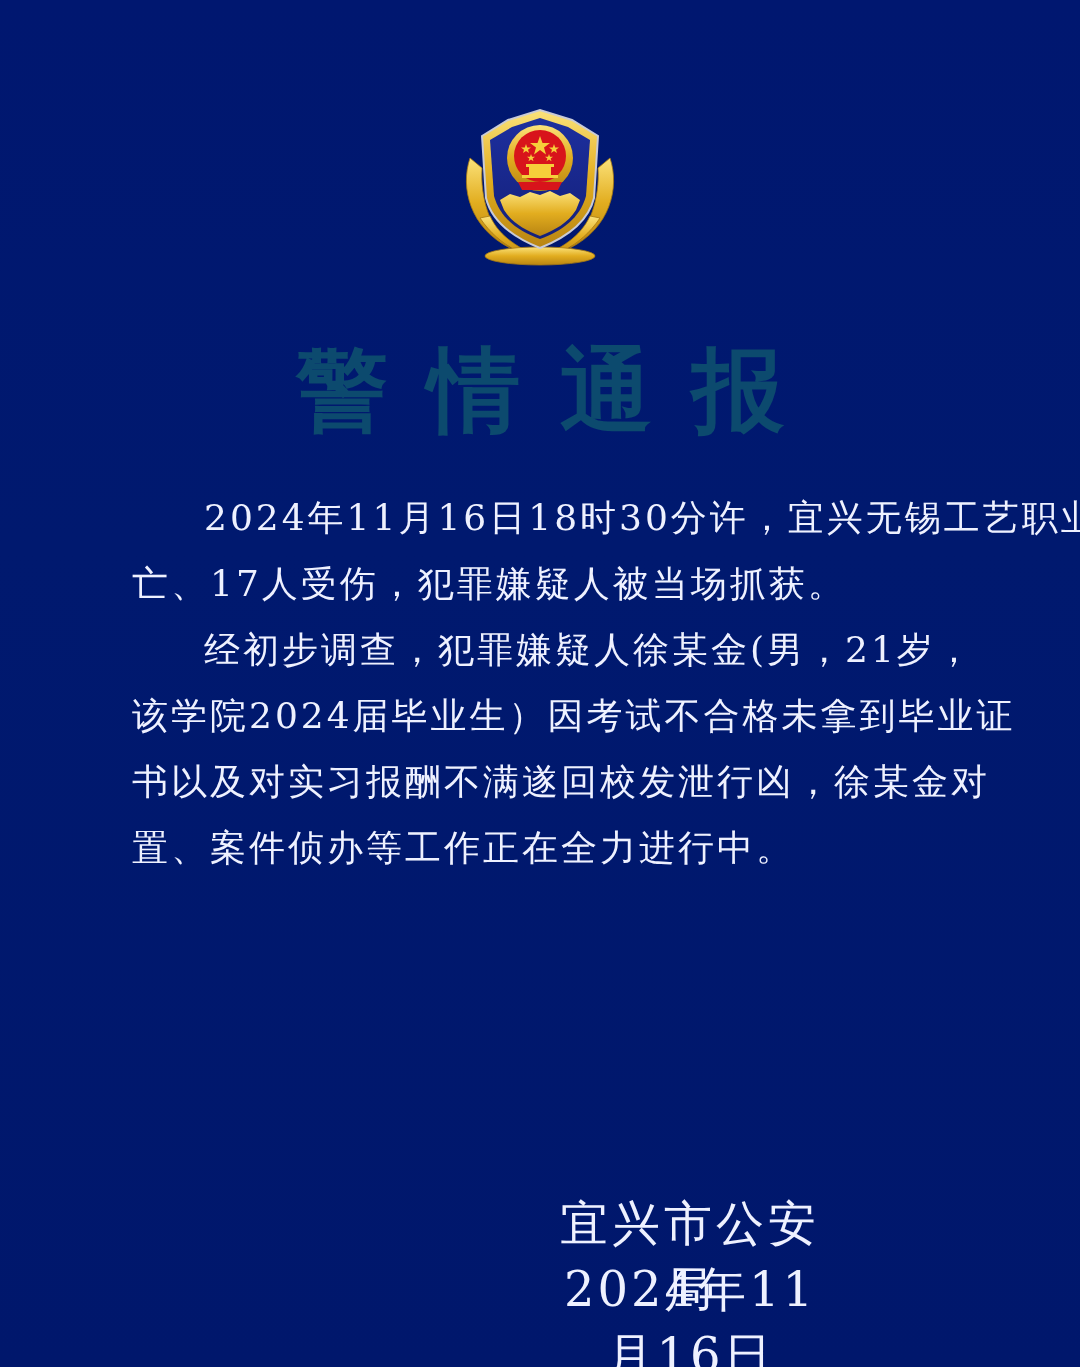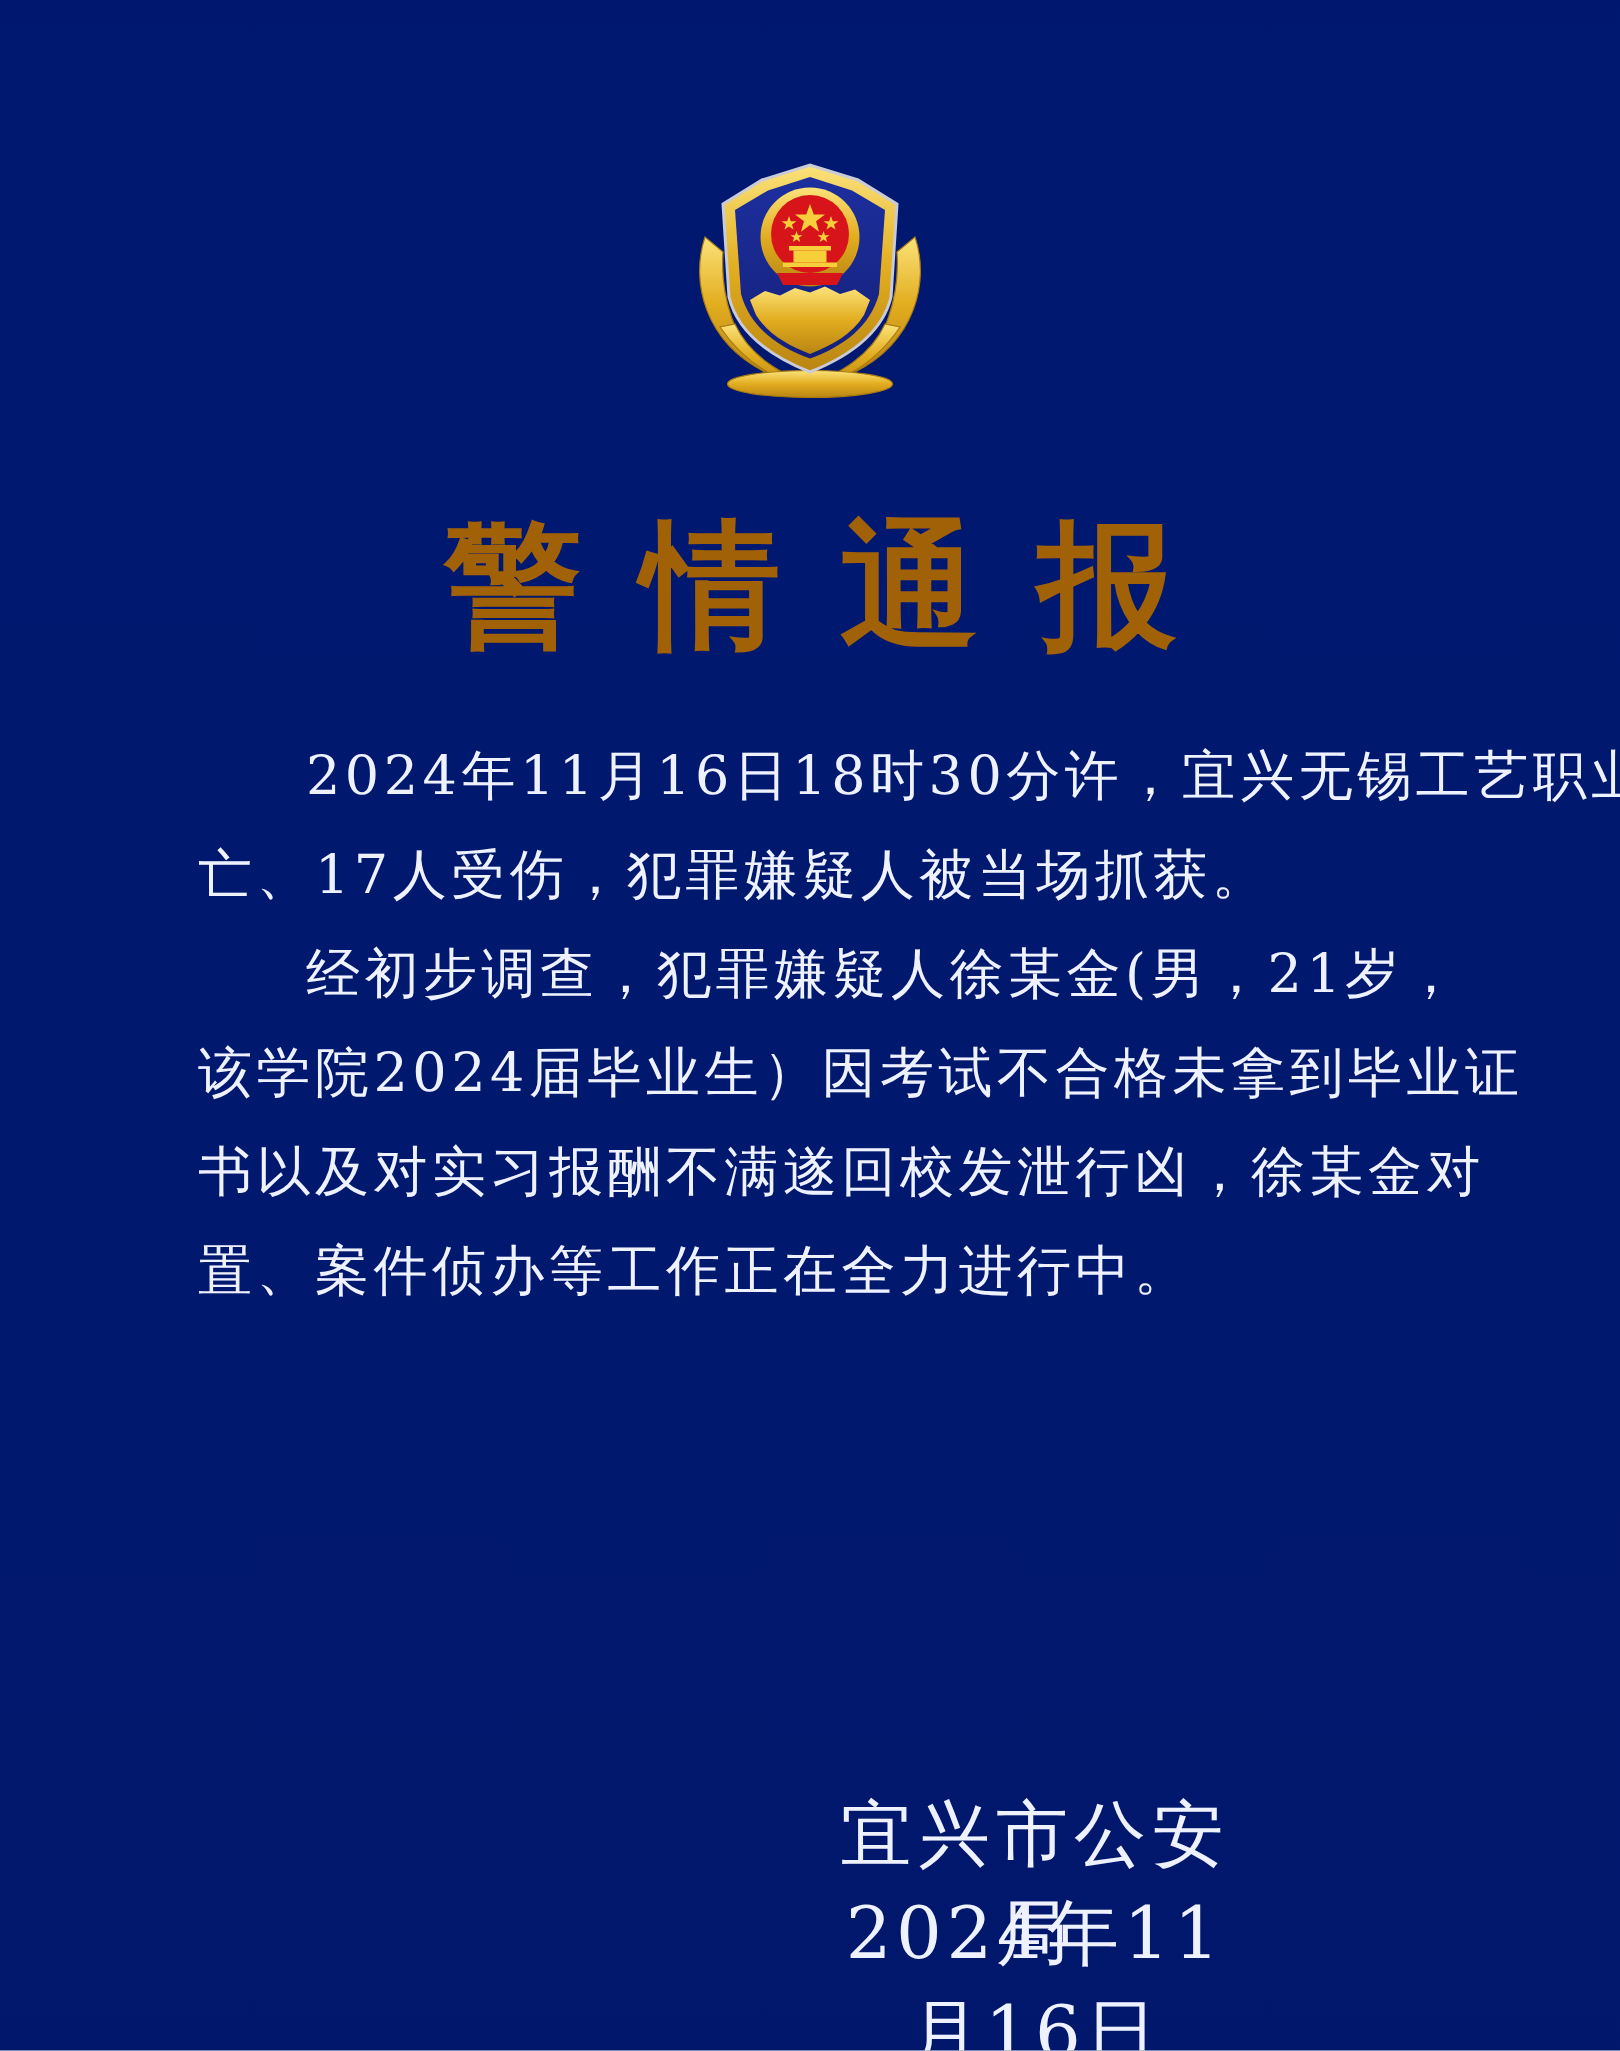--- a/index.html
+++ b/index.html
@@ -24,21 +24,21 @@
     position: absolute;
     left: 0;
     top: 335px;
     width: 1080px;
     text-align: center;
     font-family: "DejaVu Serif", "Liberation Serif", serif;
     font-weight: bold;
     font-size: 92px;
     letter-spacing: 40px;
     line-height: 110px;
-    color: #a16207;
+    color: #0c4a6e;
     padding-left: 40px;
     box-sizing: border-box;
   }
   .body {
     position: absolute;
     left: 132px;
     top: 485px;
     width: 820px;
   }
   .line {

